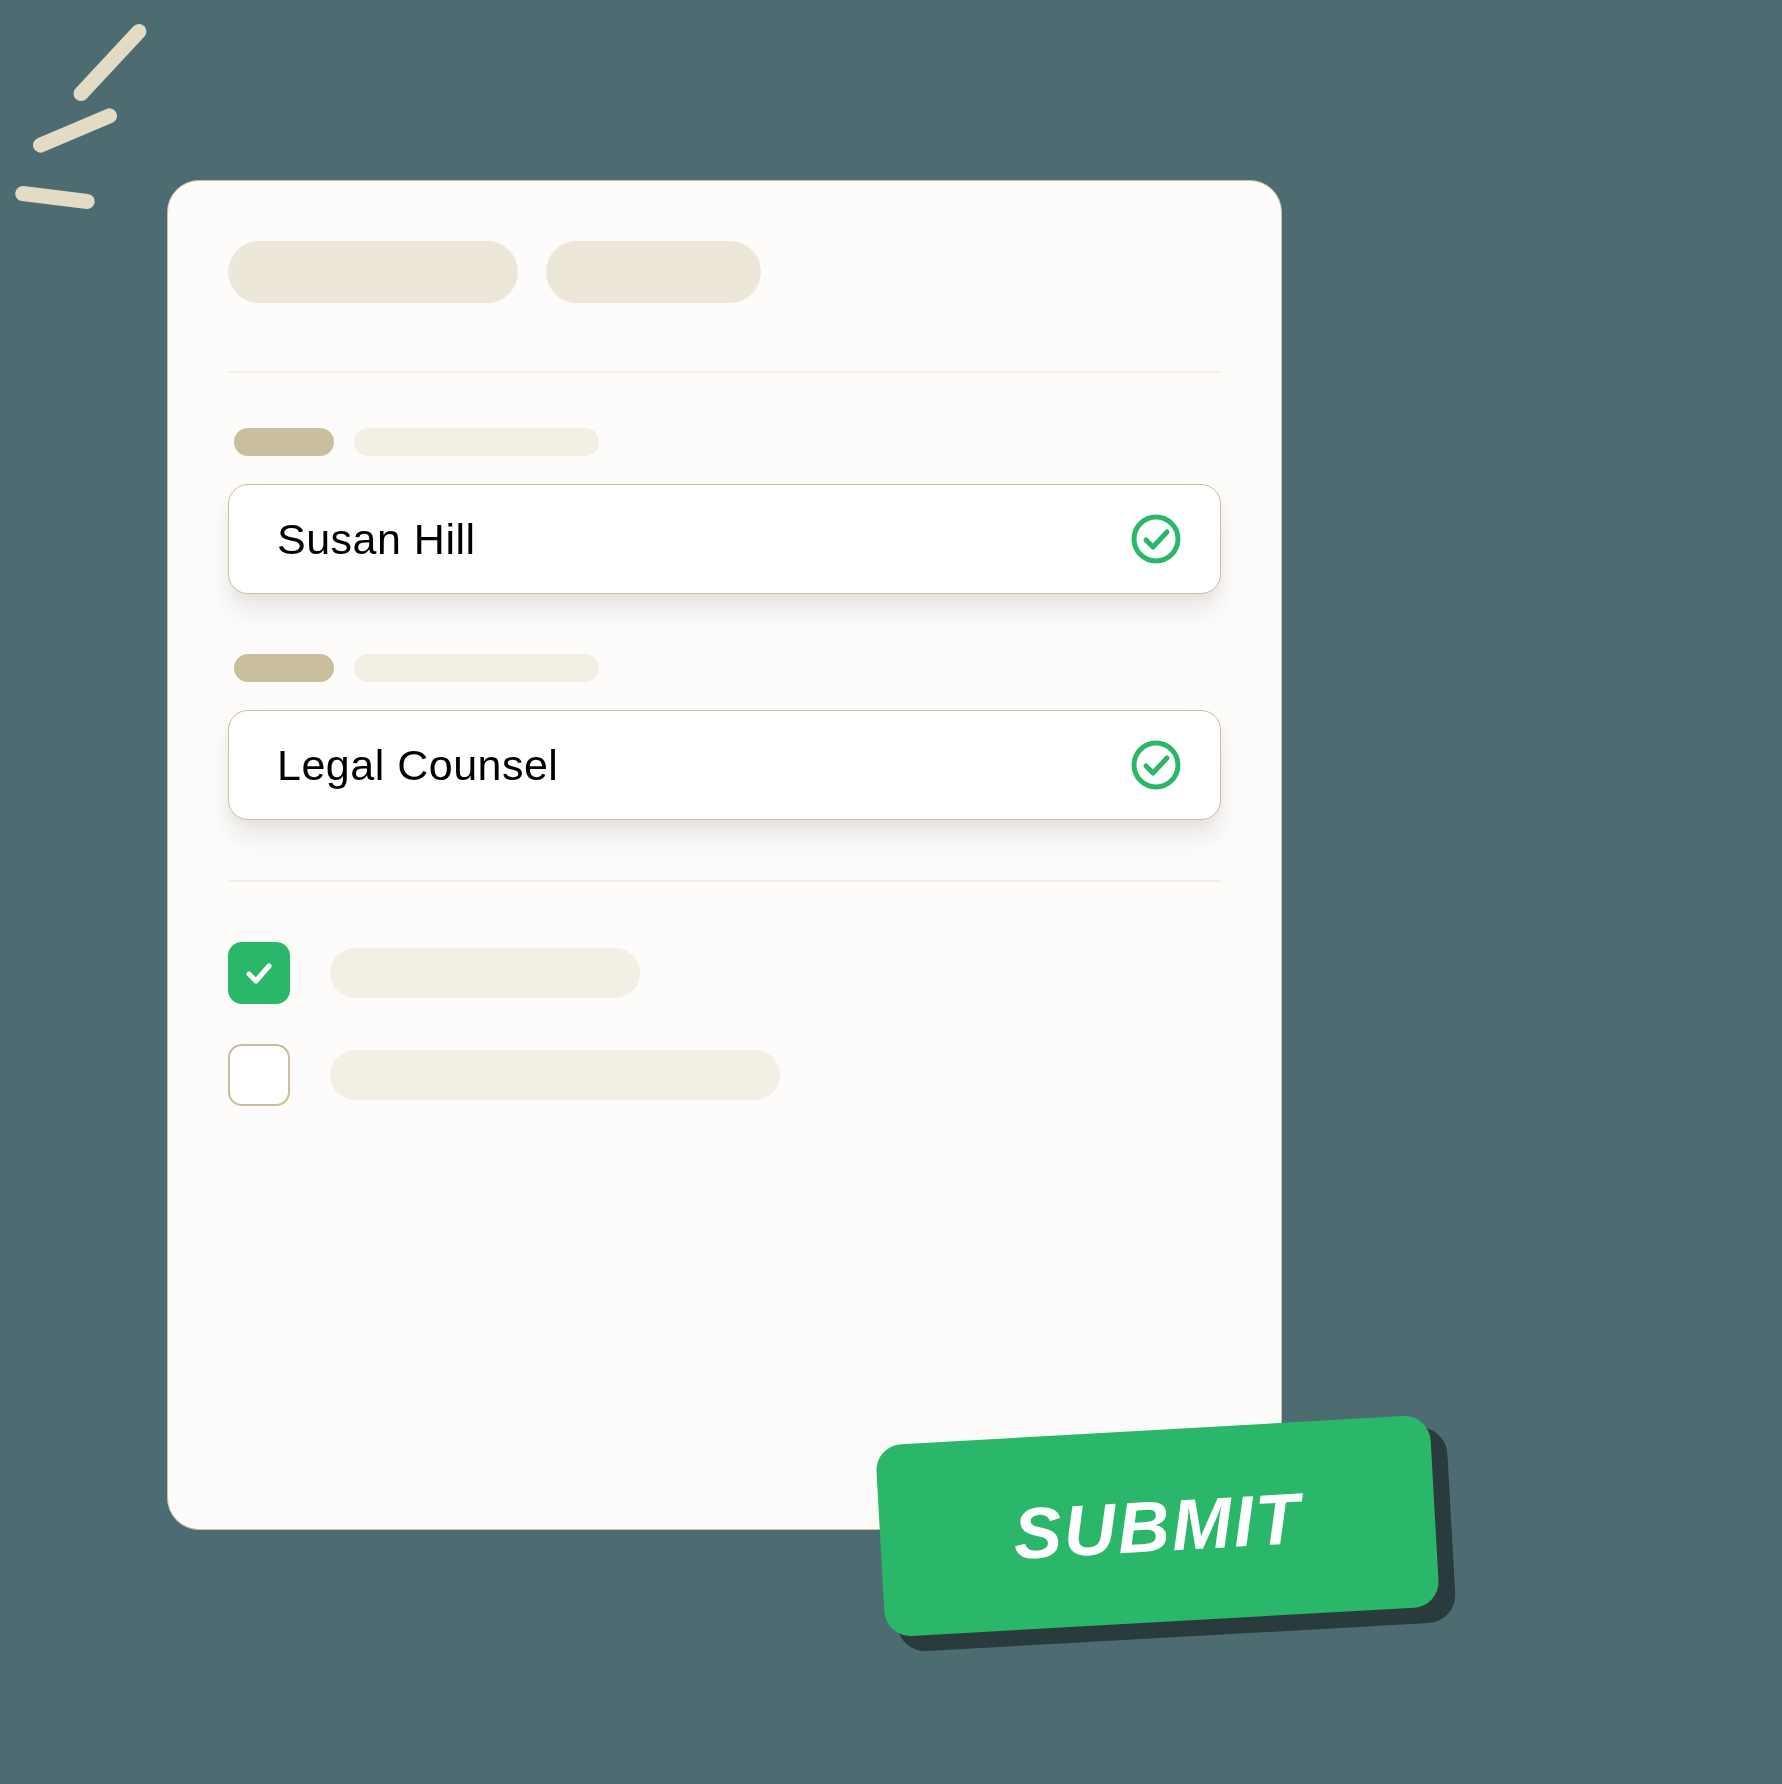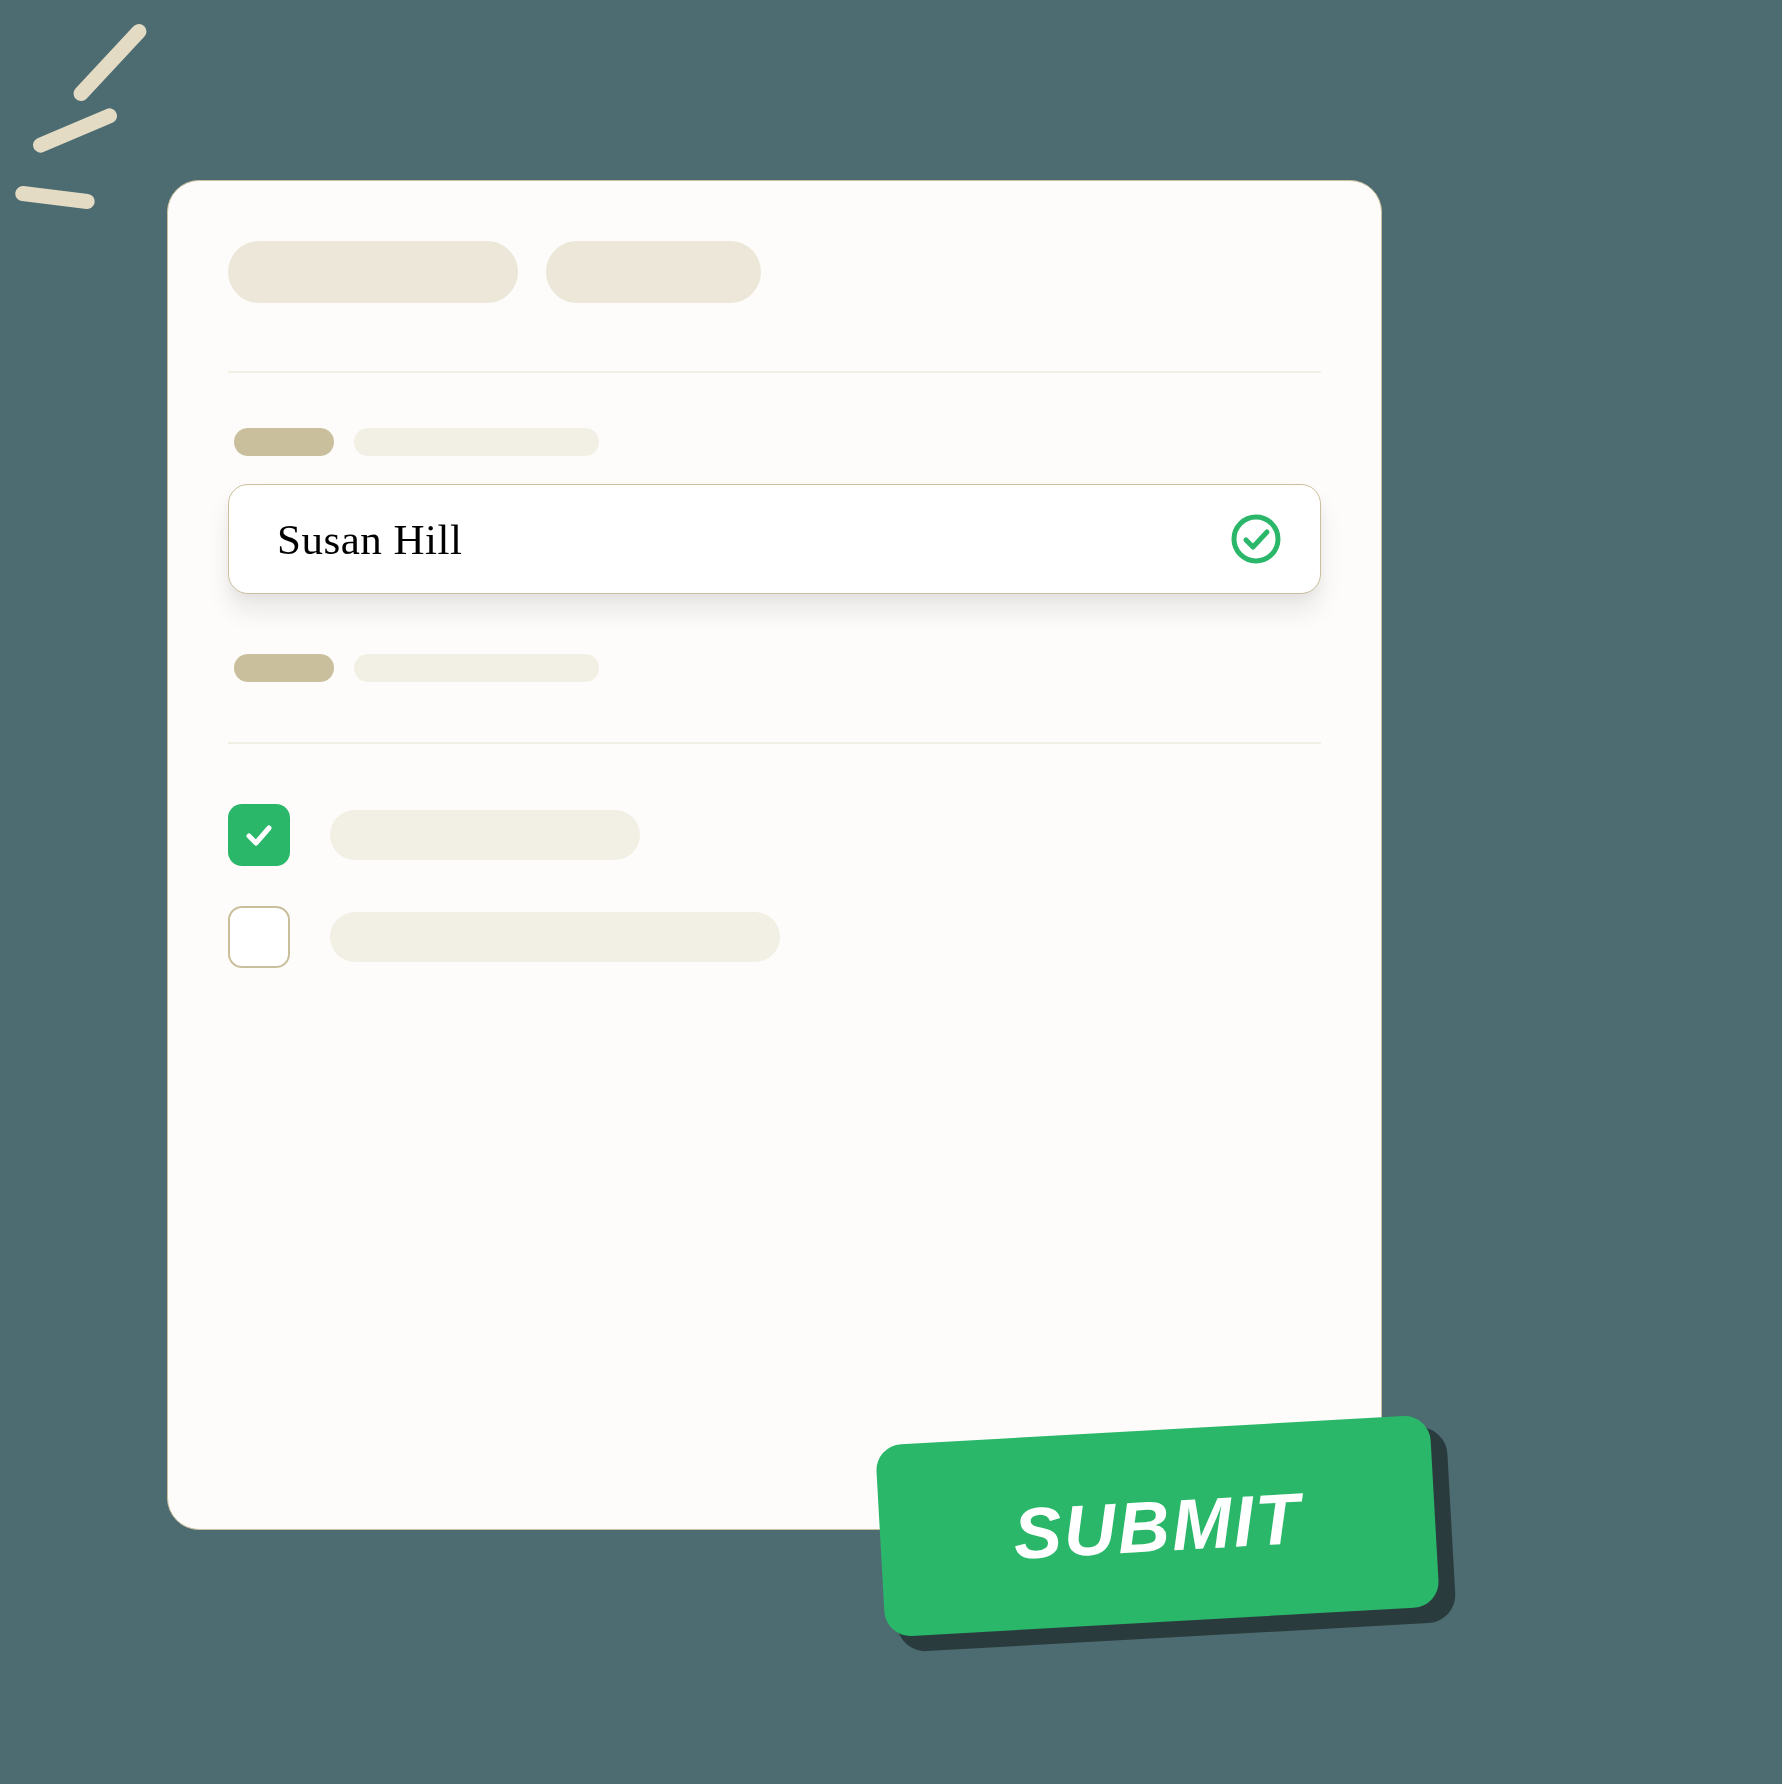--- a/index.html
+++ b/index.html
@@ -20,27 +20,26 @@
     }
     .spark-lines .line {
       position: absolute;
       background: #e4dbc5;
       border-radius: 10px;
     }
     .form-card {
       position: absolute;
       top: 180px;
       left: 167px;
-      width: 1215px;
+      width: 1115px;
       height: 1350px;
       background: #fdfcfa;
       border: 1px solid #cabf9c;
       border-radius: 32px;
       padding: 60px;
-      font-family: Liberation Serif, serif;
     }
     .header-pills {
       display: flex;
       gap: 28px;
       margin-bottom: 68px;
     }
     .pill {
       background: #ece7d8;
       border-radius: 40px;
     }
@@ -177,20 +176,27 @@
         <path d="M 16 27 L 23 34 L 37 19" fill="none" stroke="#2ab76a" stroke-width="5" stroke-linecap="round" stroke-linejoin="round"></path>
       </svg>
     </div>
   </div>
 
   <div class="field-group">
     <div class="label-row">
       <div class="label-pill-dark"></div>
       <div class="label-pill-light"></div>
     </div>
+    <div class="input-field">
+      <span>Legal Counsel</span>
+      <svg class="check-icon" viewBox="0 0 52 52">
+        <circle cx="26" cy="26" r="22" fill="none" stroke="#2ab76a" stroke-width="5"></circle>
+        <path d="M 16 27 L 23 34 L 37 19" fill="none" stroke="#2ab76a" stroke-width="5" stroke-linecap="round" stroke-linejoin="round"></path>
+      </svg>
+    </div>
   </div>
 
   <div class="divider" style="margin-bottom:60px; margin-top: 20px;"></div>
 
   <div class="checkbox-row">
     <div class="checkbox checkbox-checked">
       <svg width="36" height="36" viewBox="0 0 36 36">
         <path d="M 8 19 L 15 26 L 28 11" fill="none" stroke="#ffffff" stroke-width="5" stroke-linecap="round" stroke-linejoin="round"></path>
       </svg>
     </div>

